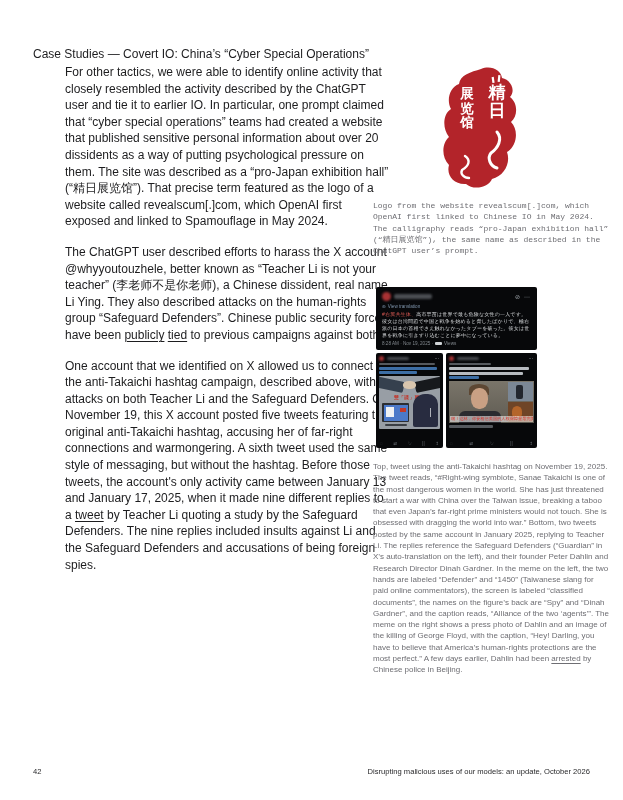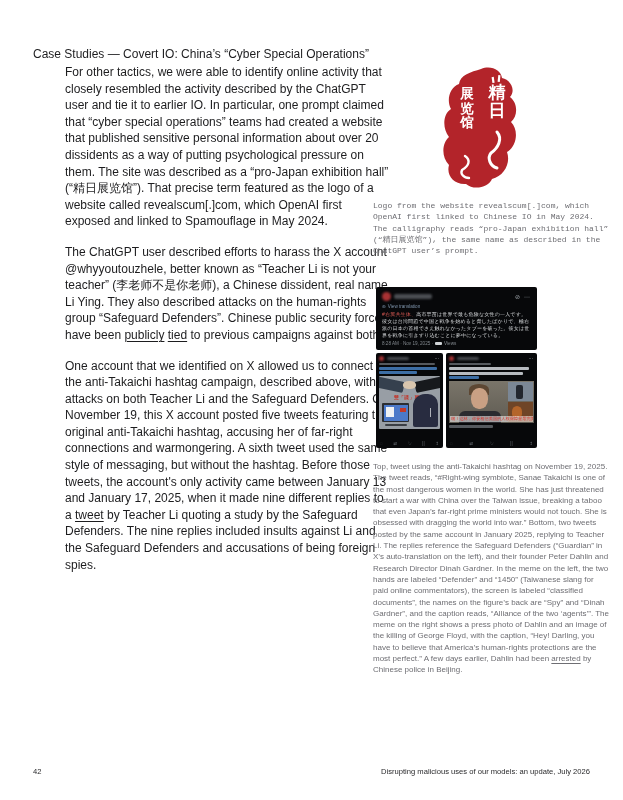--- a/index.html
+++ b/index.html
@@ -198,15 +198,15 @@
           </div>
         </div>
       </div>
     </div>
 
     <div class="caption" id="cap2"><span>Top, tweet using the anti-Takaichi hashtag on November 19, 2025. The tweet reads, “#Right-wing symbiote, Sanae Takaichi is one of the most dangerous women in the world. She has just threatened to start a war with China over the Taiwan issue, breaking a taboo that even Japan’s far-right prime ministers would not touch. She is obsessed with dragging the world into war.” Bottom, two tweets posted by the same account in January 2025, replying to Teacher Li. The replies reference the Safeguard Defenders (“Guardian” in X’s auto-translation on the left), and their founder Peter Dahlin and Research Director Dinah Gardner. In the meme on the left, the two hands are labeled “Defender” and “1450” (Taiwanese slang for paid online commentators), the screen is labeled “classified documents”, the names on the figure’s back are “Spy” and “Dinah Gardner”, and the caption reads, “Alliance of the two ‘agents’”. The meme on the right shows a press photo of Dahlin and an image of the killing of George Floyd, with the caption, “Hey! Darling, you have to believe that America’s human-rights protections are the most perfect.” A few days earlier, Dahlin had been </span><span class="lnk">arrested</span><span> by Chinese police in Beijing.</span></div>
   </div>
 
   <div class="footer">
     <span>42</span>
-    <span>Disrupting malicious uses of our models: an update, July 2026</span>
+    <span>Disrupting malicious uses of our models: an update, October 2026</span>
   </div>
 </div>
 
 </body></html>

